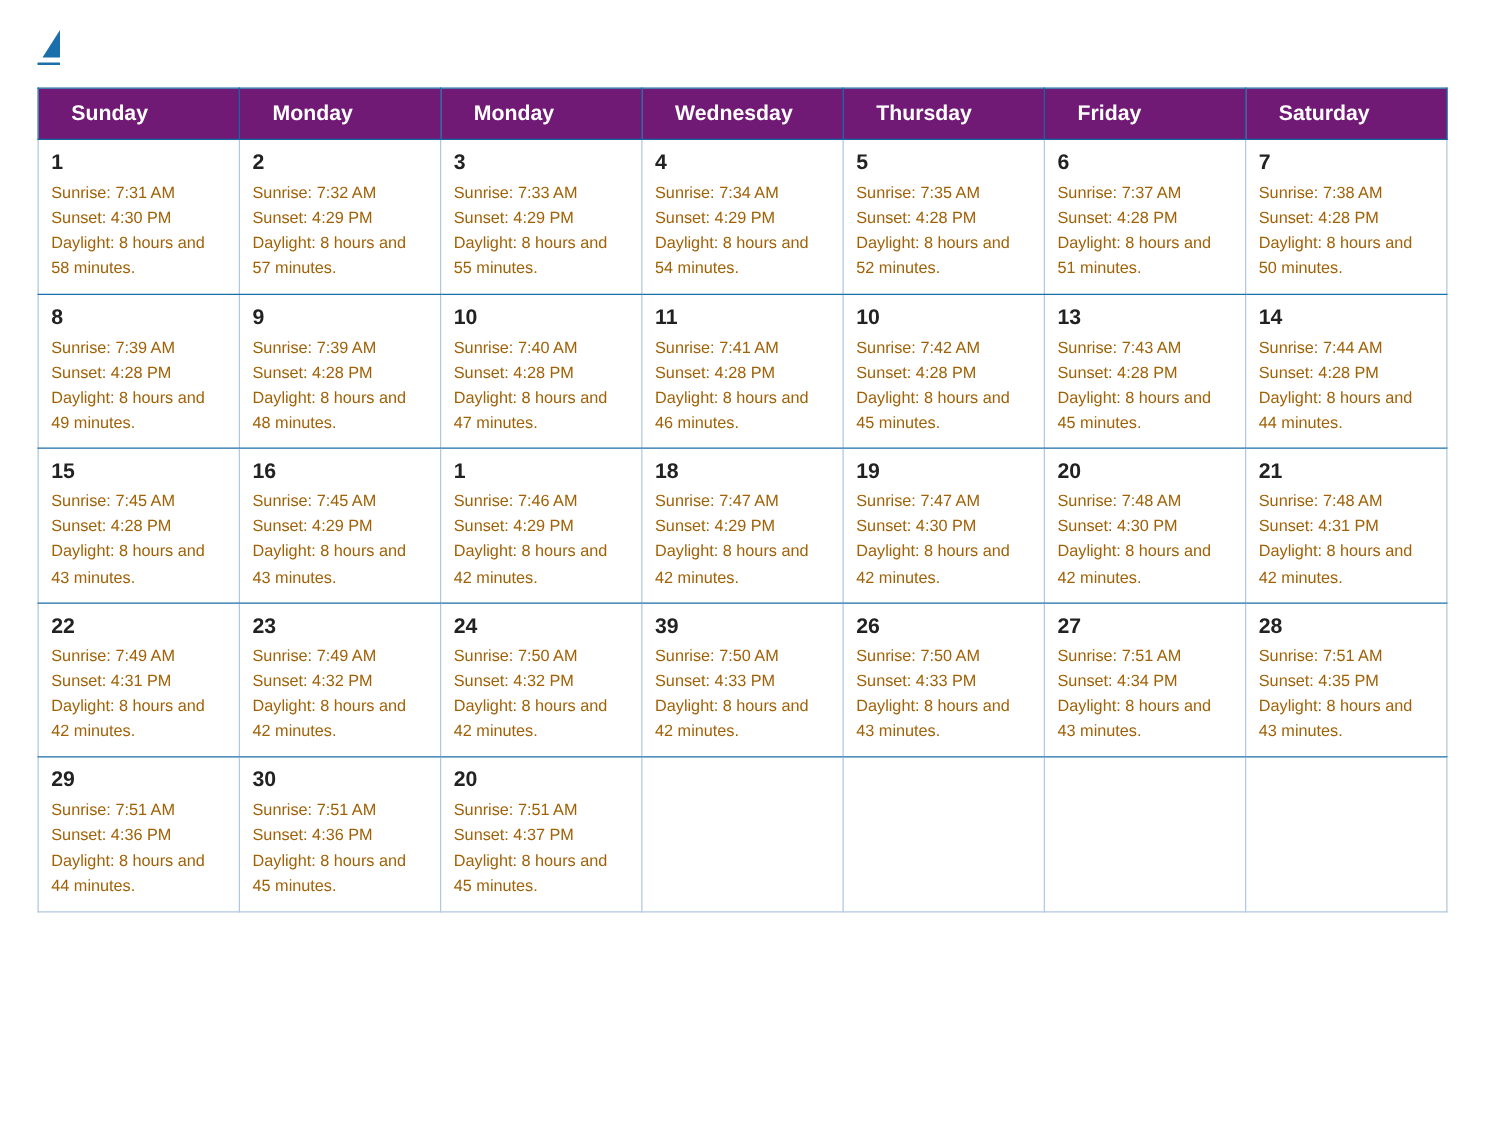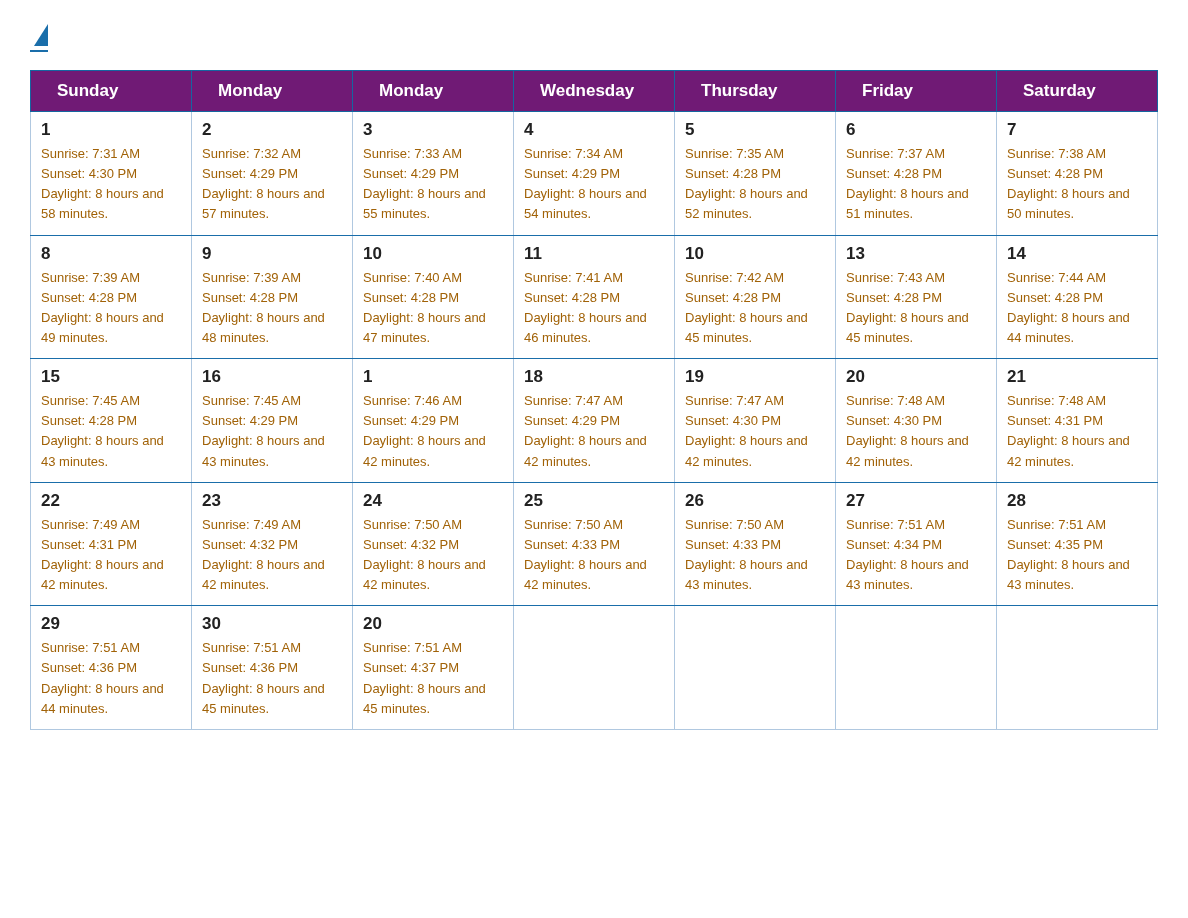--- a/index.html
+++ b/index.html
@@ -237,21 +237,21 @@
         </td>
         <td>
           <div class="day-number">23</div>
           <div class="day-info">Sunrise: 7:49 AM<br>Sunset: 4:32 PM<br>Daylight: 8 hours and 42 minutes.</div>
         </td>
         <td>
           <div class="day-number">24</div>
           <div class="day-info">Sunrise: 7:50 AM<br>Sunset: 4:32 PM<br>Daylight: 8 hours and 42 minutes.</div>
         </td>
         <td>
-          <div class="day-number">25</div>
+          <div class="day-number">39</div>
           <div class="day-info">Sunrise: 7:50 AM<br>Sunset: 4:33 PM<br>Daylight: 8 hours and 42 minutes.</div>
         </td>
         <td>
           <div class="day-number">26</div>
           <div class="day-info">Sunrise: 7:50 AM<br>Sunset: 4:33 PM<br>Daylight: 8 hours and 43 minutes.</div>
         </td>
         <td>
           <div class="day-number">27</div>
           <div class="day-info">Sunrise: 7:51 AM<br>Sunset: 4:34 PM<br>Daylight: 8 hours and 43 minutes.</div>
         </td>

